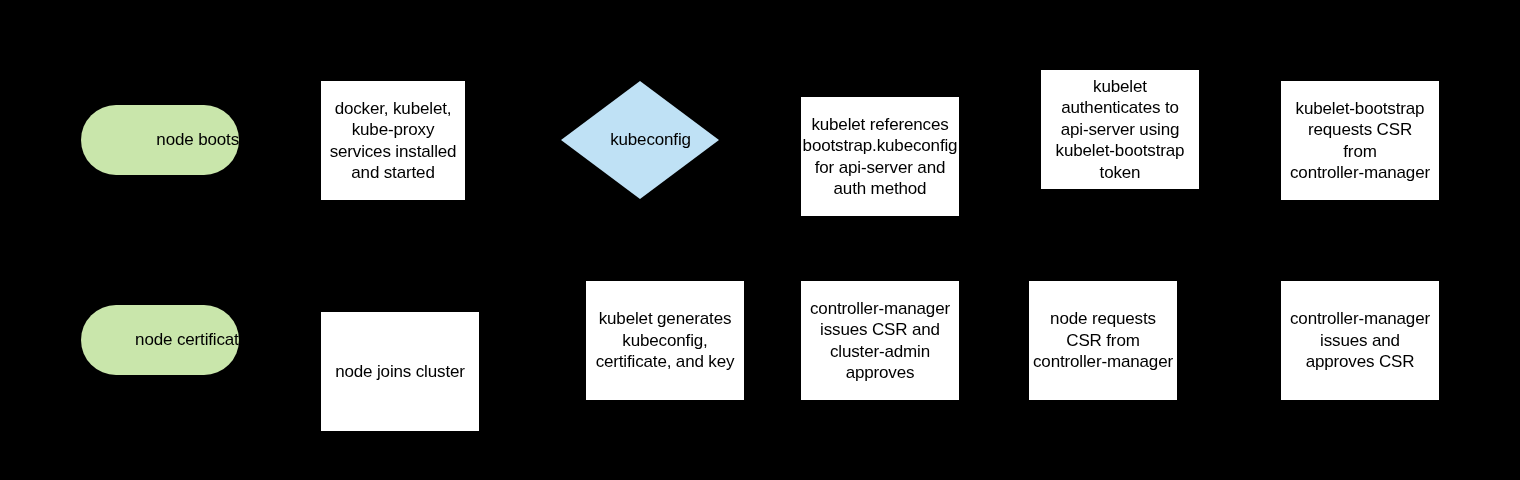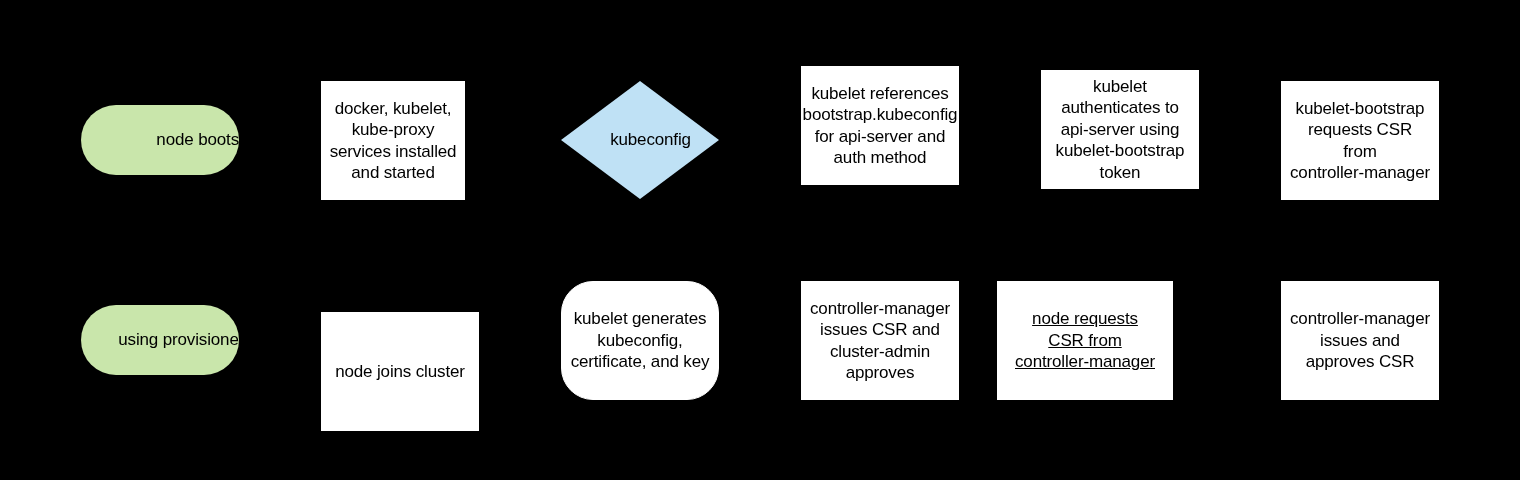--- a/index.html
+++ b/index.html
@@ -114,21 +114,21 @@
 
   <div class="node diamond-wrap" style="left:561px; top:81px; width:158px; height:118px;">
     <svg class="diamond-shape" viewBox="0 0 158 118" preserveAspectRatio="none">
       <polygon points="79,0 158,59 79,118 0,59" fill="#bfe1f5"></polygon>
     </svg>
     <div class="diamond-label">
       <div class="label">kubeconfig</div>
     </div>
   </div>
 
-  <div class="node box" style="left:801px; top:66px; width:158px; height:119px; overflow:hidden;">
+  <div class="node box" style="left:801px; top:97px; width:158px; height:119px; overflow:hidden;">
     <div class="label overflow">kubelet references
 bootstrap.kubeconfig
 for api-server and
 auth method</div>
   </div>
 
   <div class="node box" style="left:1041px; top:70px; width:158px; height:119px;align-items:center;">
     <div class="label wide">kubelet
 authenticates to
 api-server using
@@ -137,41 +137,41 @@
   </div>
 
   <div class="node box" style="left:1281px; top:81px; width:158px; height:119px;">
     <div class="label wide">kubelet-bootstrap
 requests CSR
 from
 controller-manager</div>
   </div>
 
   <div class="node pill" style="left:81px; top:305px; width:158px; height:70px;">
-    <div class="label wide">using provisioned</div>
+    <div class="label wide">node certificate</div>
   </div>
 
   <div class="node box" style="left:321px; top:281px; width:158px; height:119px;margin-top:31px;">
     <div class="label wide">node joins cluster</div>
   </div>
 
-  <div class="node box" style="left:561px; top:281px; width:158px; height:119px;border-radius:32px;">
+  <div class="node box" style="left:586px; top:281px; width:158px; height:119px;">
     <div class="label wide">kubelet generates
 kubeconfig,
 certificate, and key</div>
   </div>
 
   <div class="node box" style="left:801px; top:281px; width:158px; height:119px;">
     <div class="label wide">controller-manager
 issues CSR and
 cluster-admin
 approves</div>
   </div>
 
-  <div class="node box" style="left:997px; top:281px; width:176px; height:119px;text-decoration:underline;">
+  <div class="node box" style="left:1029px; top:281px; width:148px; height:119px;">
     <div class="label wide">node requests
 CSR from
 controller-manager</div>
   </div>
 
   <div class="node box" style="left:1281px; top:281px; width:158px; height:119px;">
     <div class="label wide">controller-manager
 issues and
 approves CSR</div>
   </div>

